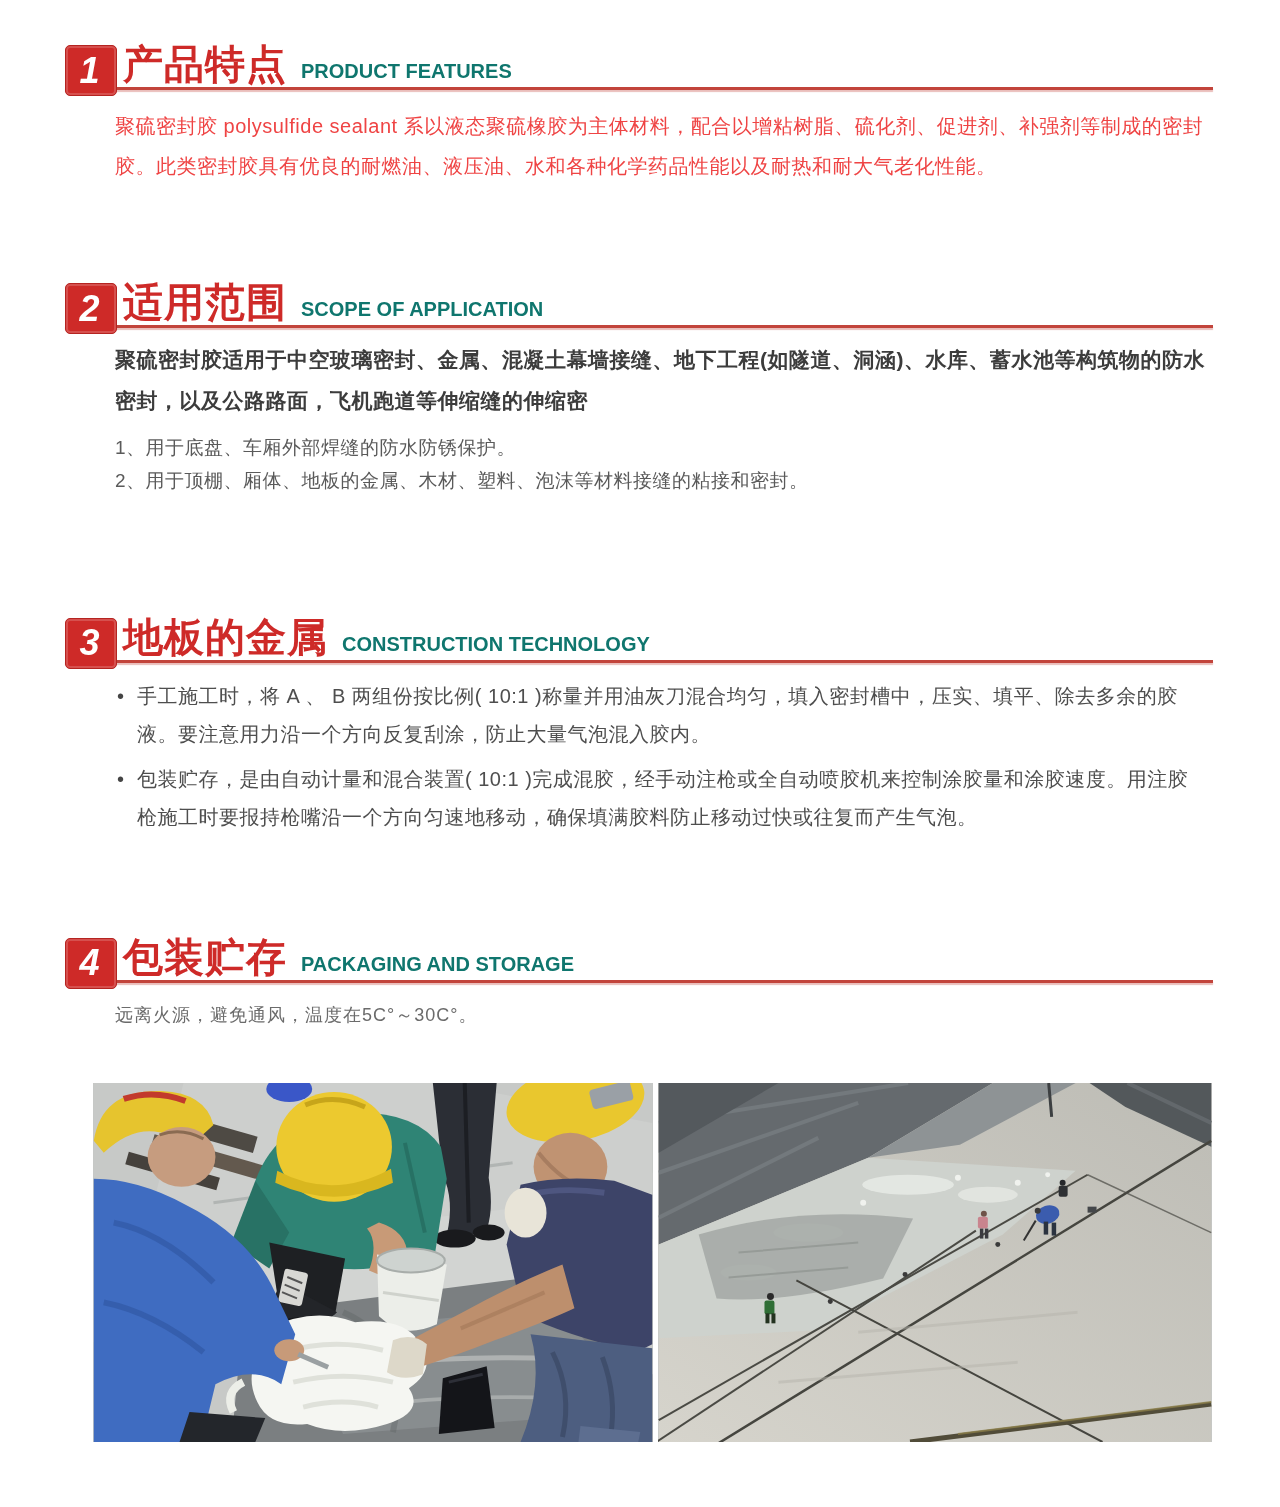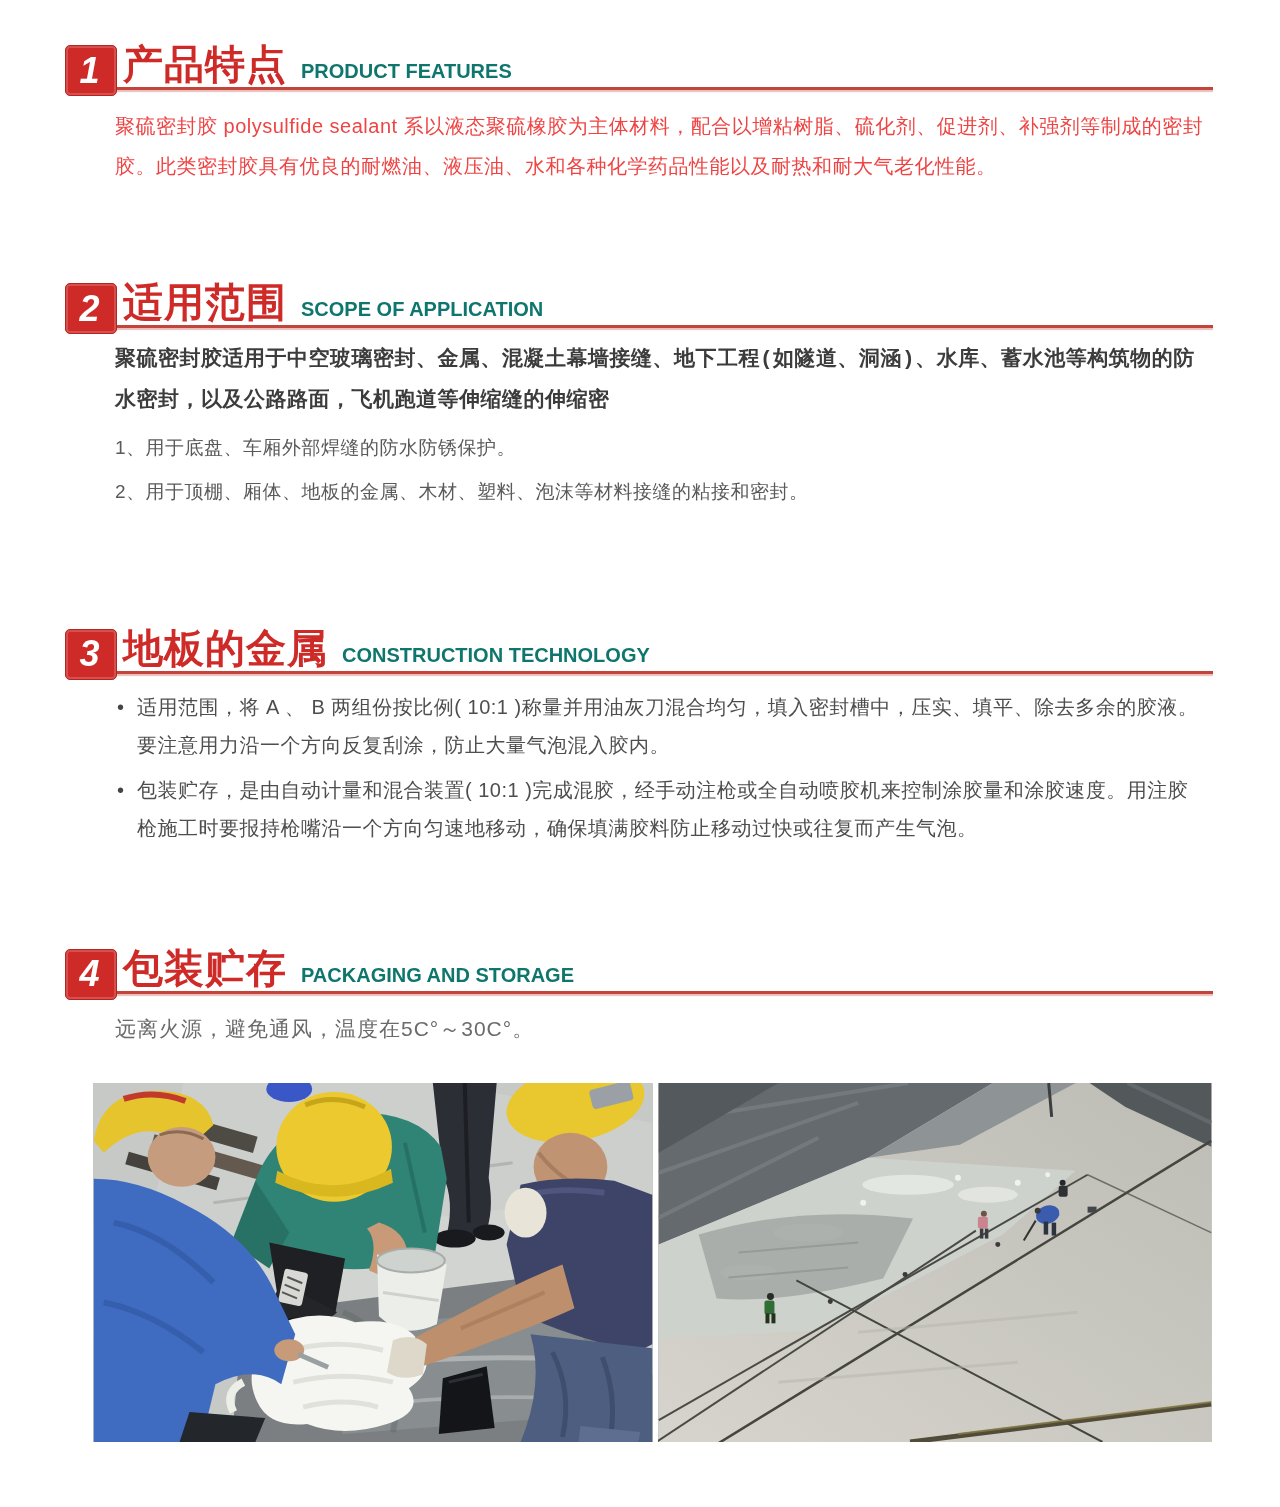--- a/index.html
+++ b/index.html
@@ -28,34 +28,34 @@
   .titles { position:absolute; left:58px; bottom:6px; display:flex; align-items:baseline; gap:14px; white-space:nowrap;justify-content:space-between; }
   .zh { color:#ce2a28; font-size:40px; font-weight:800; line-height:1; letter-spacing:1px; }
   .en { color:#0f766e; font-size:20px; font-weight:700; letter-spacing:0px; }
 
   .body-text {
     margin:16px 6px 0 50px; font-size:20px; line-height:2.0;
     color:#ef4444; letter-spacing:0.5px;
   }
   .intro {
     margin:12px 6px 0 50px; font-size:21px; line-height:1.95;
-    color:#3c3c3c; font-weight:bold; letter-spacing:0.5px;font-family:Liberation Mono, monospace;
+    color:#3c3c3c; font-weight:bold; letter-spacing:0.5px;
   }
   .items { margin:10px 6px 0 50px; }
   .items p { margin:0 0 10px 0; font-size:19px; line-height:1.66; color:#5a5a5a; letter-spacing:0.5px; }
-  .items p:first-child { margin-bottom:13px; }
+  .items p:first-child { margin-bottom:2px; }
 
   .bullets { margin:14px 6px 0 48px; }
   .bullets p {
     position:relative; padding-left:24px; margin:0 0 6px 0;
     font-size:20px; line-height:1.92; color:#4e4e4e; letter-spacing:0.5px;
   }
   .bullets p::before { content:"•"; position:absolute; left:4px; top:0px; color:#444; }
 
-  .storage-text { margin:16px 6px 0 50px; font-size:21px; line-height:1.8; color:#6b6b6b; letter-spacing:1px; }
+  .storage-text { margin:16px 6px 0 50px; font-size:18px; line-height:1.8; color:#6b6b6b; letter-spacing:1px; }
 
   .photos {
     position:absolute; left:93px; top:1083px; width:1118px; height:359px;
     display:flex; gap:5px;
   }
   .photos figure { margin:0; flex:0 0 auto; }
   .photo { display:block; background:#c6c8c6; }
 </style>
 </head>
 <body>
@@ -93,21 +93,21 @@
   <section class="sec sec3">
     <div class="sec-head">
       <div class="num">3</div>
       <div class="titles">
         <span class="zh">地板的金属</span>
         <span class="en">CONSTRUCTION TECHNOLOGY</span>
       </div>
       <div class="rule"></div>
     </div>
     <div class="bullets">
-      <p>适用范围，将 A 、 B 两组份按比例( 10:1 )称量并用油灰刀混合均匀，填入密封槽中，压实、填平、除去多余的胶液。要注意用力沿一个方向反复刮涂，防止大量气泡混入胶内。</p>
+      <p>手工施工时，将 A 、 B 两组份按比例( 10:1 )称量并用油灰刀混合均匀，填入密封槽中，压实、填平、除去多余的胶液。要注意用力沿一个方向反复刮涂，防止大量气泡混入胶内。</p>
       <p>包装贮存，是由自动计量和混合装置( 10:1 )完成混胶，经手动注枪或全自动喷胶机来控制涂胶量和涂胶速度。用注胶枪施工时要报持枪嘴沿一个方向匀速地移动，确保填满胶料防止移动过快或往复而产生气泡。</p>
     </div>
   </section>
 
   <section class="sec sec4">
     <div class="sec-head">
       <div class="num">4</div>
       <div class="titles">
         <span class="zh">包装贮存</span>
         <span class="en">PACKAGING AND STORAGE</span>

